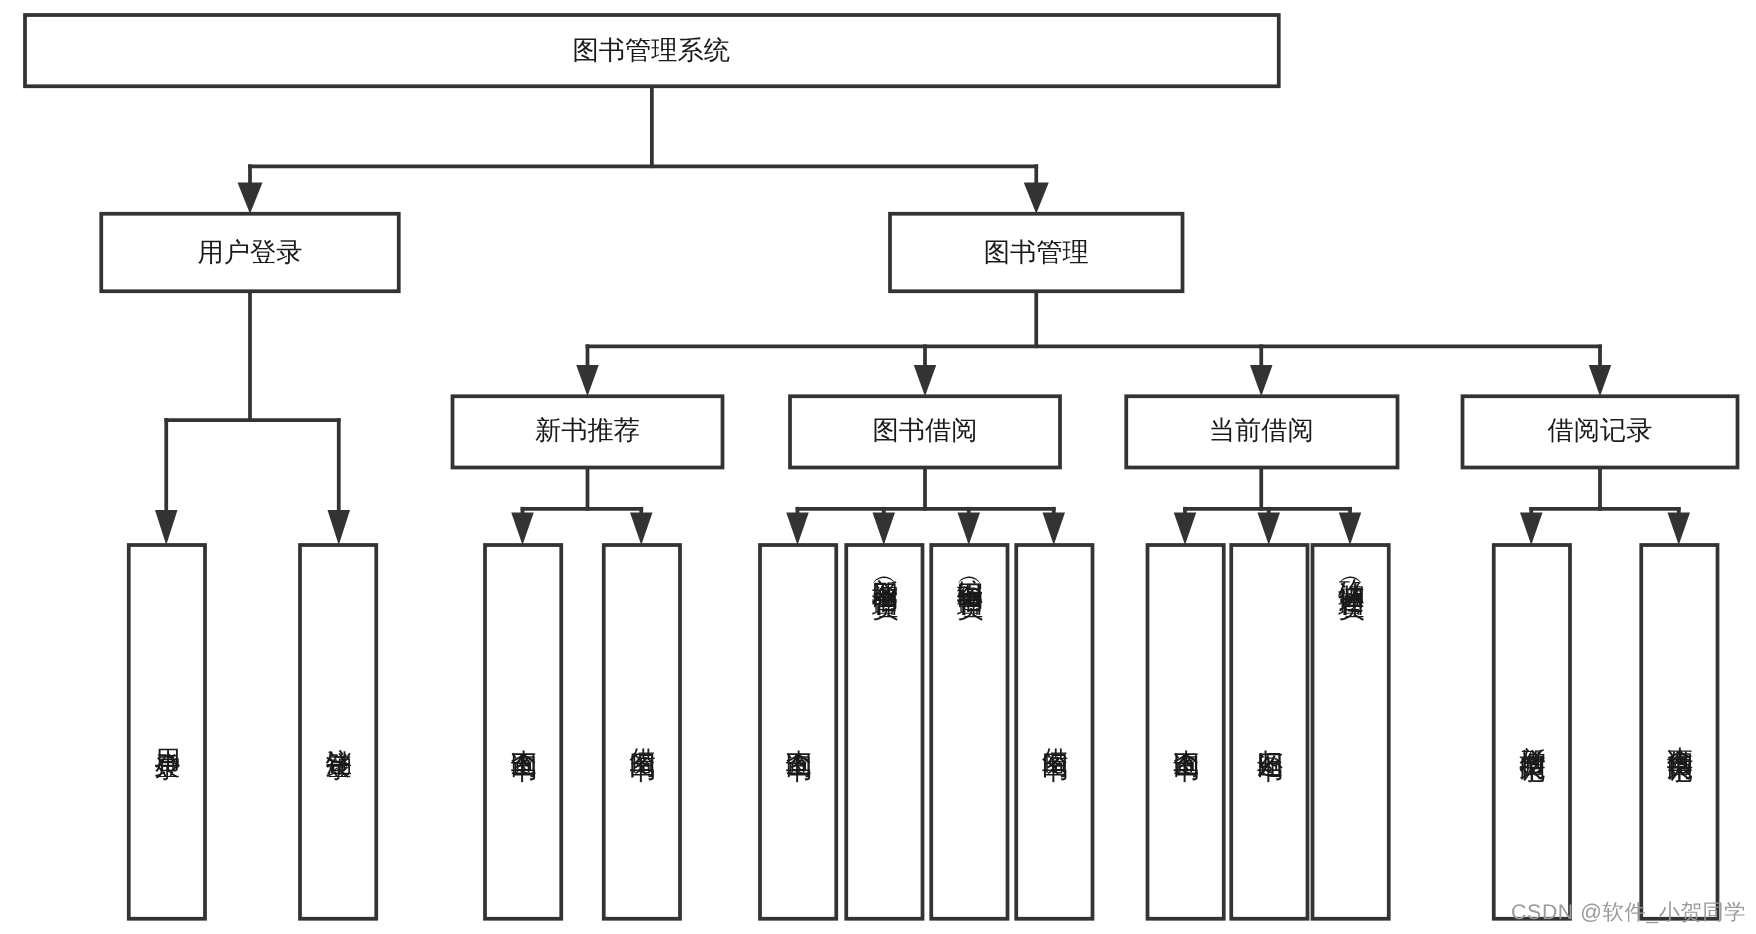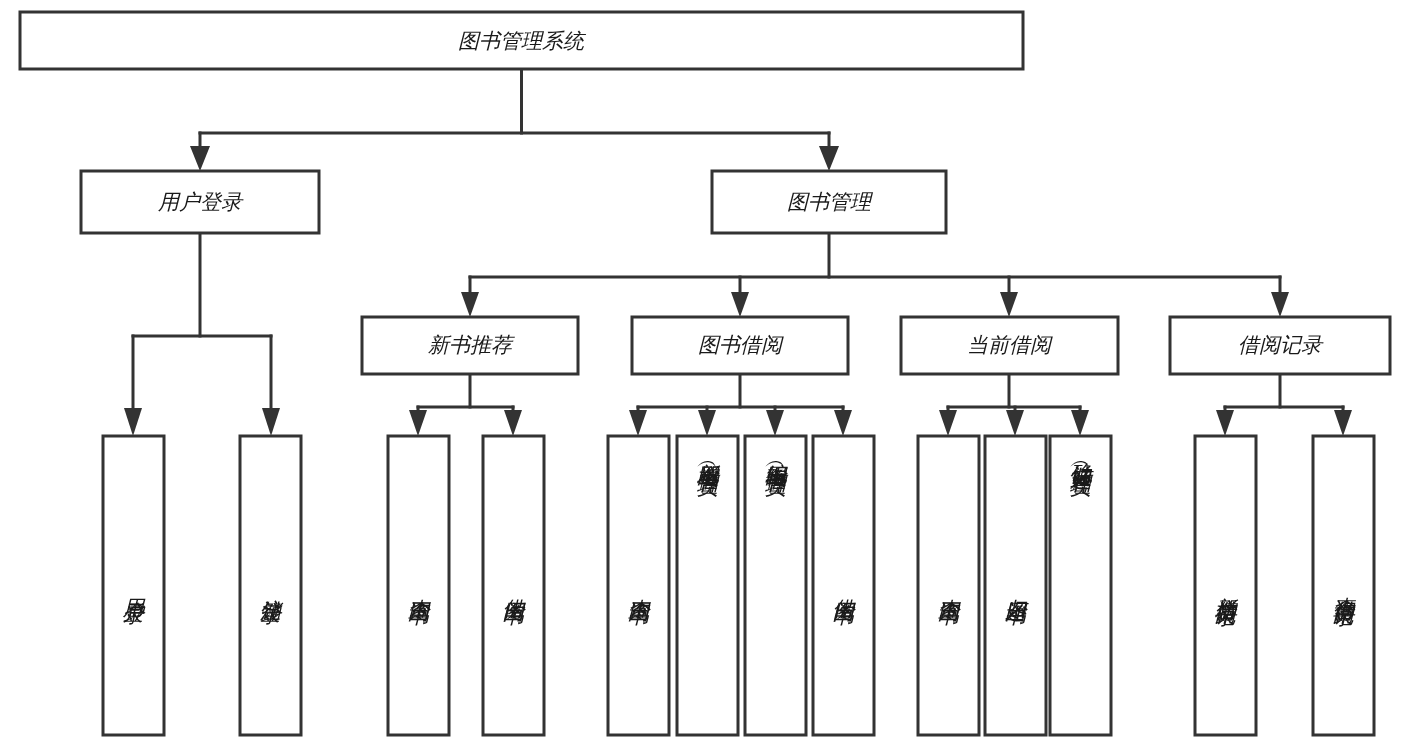--- a/index.html
+++ b/index.html
@@ -11,21 +11,20 @@
     width: 1405px;
     height: 747px;
     font-family: "Liberation Sans", "DejaVu Sans", sans-serif;
     overflow: hidden;
     position: relative;
   }
   #diagram-root {
     position: relative;
     width: 1405px;
     height: 747px;
-    font-style: italic;
   }
   svg#tree-svg {
     position: absolute;
     top: 0;
     left: 0;
     width: 1405px;
     height: 747px;
     display: block;
   }
   .node-box {
@@ -233,14 +232,15 @@
   <div class="node-label-v-wrap" style="left:1050px; top:446px; width:61px; height:289px; align-items:flex-start;">
     <span class="node-label-v">确认归还（管理员）</span>
   </div>
   <div class="node-label-v-wrap" style="left:1195px; top:436px; width:61px; height:299px; align-items:center;">
     <span class="node-label-v">新增借阅记录</span>
   </div>
   <div class="node-label-v-wrap" style="left:1313px; top:436px; width:61px; height:299px; align-items:center;">
     <span class="node-label-v">查询借阅记录</span>
   </div>
 
+  <div class="watermark">CSDN @软件_小贺同学</div>
 
 </div>
 
 </body></html>

